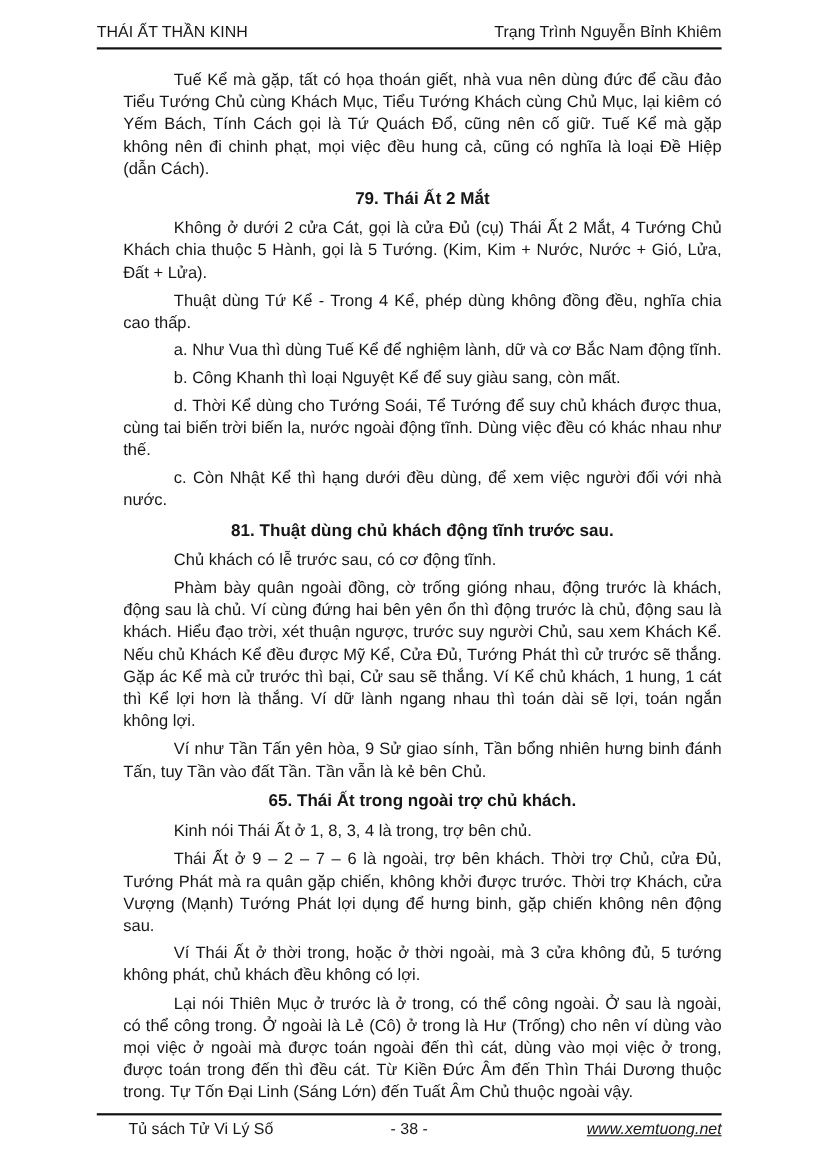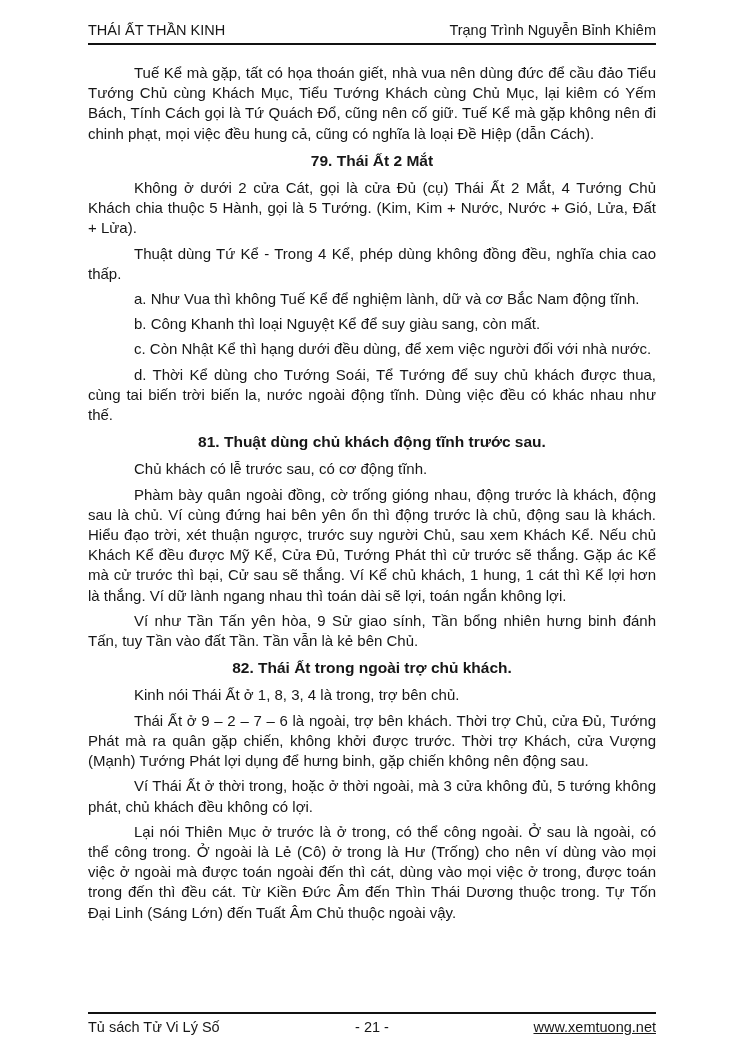--- a/index.html
+++ b/index.html
@@ -25,20 +25,21 @@
     border-bottom: 2px solid #111111;
     flex: 0 0 auto;
   }
   .page-body {
     flex: 1 1 auto;
     padding-top: 18px;
     font-size: 15px;
     line-height: 20.2px;
     text-align: justify;
     overflow: hidden;
+    margin-left: 24px;
   }
   .page-body p {
     margin: 0 0 5px 0;
     text-indent: 46px;
   }
   .page-body h2 {
     font-size: 15.5px;
     font-weight: bold;
     margin: 7px 0 7px 0;
     text-align: center;
@@ -46,57 +47,57 @@
     line-height: 20.2px;
   }
   .page-footer {
     flex: 0 0 auto;
     display: flex;
     align-items: baseline;
     border-top: 2px solid #111111;
     padding-top: 5px;
     font-size: 14.5px;
   }
-  .footer-left  { flex: 1; text-align: left; }
+  .footer-left  { flex: 1; text-align: center; }
   .footer-center{ flex: 1; text-align: center; }
   .footer-right { flex: 1; text-align: right; }
-  .footer-link  { text-decoration: underline; color: #171717; cursor: pointer; }
+  .footer-link  { text-decoration: underline; color: #171717; cursor: pointer; font-style: italic; }
 </style>
 </head>
 <body>
 
 <div class="sheet">
 
   <div class="page-header">
     <span>THÁI ẤT THẦN KINH</span>
     <span>Trạng Trình Nguyễn Bỉnh Khiêm</span>
   </div>
 
   <div class="page-body">
     <p>Tuế Kể mà gặp, tất có họa thoán giết, nhà vua nên dùng đức để cầu đảo Tiểu Tướng Chủ cùng Khách Mục, Tiểu Tướng Khách cùng Chủ Mục, lại kiêm có Yếm Bách, Tính Cách gọi là Tứ Quách Đổ, cũng nên cố giữ. Tuế Kể mà gặp không nên đi chinh phạt, mọi việc đều hung cả, cũng có nghĩa là loại Đề Hiệp (dẫn Cách).</p>
     <h2>79. Thái Ất 2 Mắt</h2>
     <p>Không ở dưới 2 cửa Cát, gọi là cửa Đủ (cụ) Thái Ất 2 Mắt, 4 Tướng Chủ Khách chia thuộc 5 Hành, gọi là 5 Tướng. (Kim, Kim + Nước, Nước + Gió, Lửa, Đất + Lửa).</p>
     <p>Thuật dùng Tứ Kể - Trong 4 Kể, phép dùng không đồng đều, nghĩa chia cao thấp.</p>
-    <p>a. Như Vua thì không Tuế Kể để nghiệm lành, dữ và cơ Bắc Nam động tĩnh.</p>
+    <p>a. Như Vua thì dùng Tuế Kể để nghiệm lành, dữ và cơ Bắc Nam động tĩnh.</p>
     <p>b. Công Khanh thì loại Nguyệt Kể để suy giàu sang, còn mất.</p>
+    <p>d. Thời Kể dùng cho Tướng Soái, Tể Tướng để suy chủ khách được thua, cùng tai biến trời biến la, nước ngoài động tĩnh. Dùng việc đều có khác nhau như thế.</p>
     <p>c. Còn Nhật Kể thì hạng dưới đều dùng, để xem việc người đối với nhà nước.</p>
-    <p>d. Thời Kể dùng cho Tướng Soái, Tể Tướng để suy chủ khách được thua, cùng tai biến trời biến la, nước ngoài động tĩnh. Dùng việc đều có khác nhau như thế.</p>
     <h2>81. Thuật dùng chủ khách động tĩnh trước sau.</h2>
     <p>Chủ khách có lễ trước sau, có cơ động tĩnh.</p>
     <p>Phàm bày quân ngoài đồng, cờ trống gióng nhau, động trước là khách, động sau là chủ. Ví cùng đứng hai bên yên ổn thì động trước là chủ, động sau là khách. Hiểu đạo trời, xét thuận ngược, trước suy người Chủ, sau xem Khách Kể. Nếu chủ Khách Kể đều được Mỹ Kể, Cửa Đủ, Tướng Phát thì cử trước sẽ thắng. Gặp ác Kể mà cử trước thì bại, Cử sau sẽ thắng. Ví Kể chủ khách, 1 hung, 1 cát thì Kể lợi hơn là thắng. Ví dữ lành ngang nhau thì toán dài sẽ lợi, toán ngắn không lợi.</p>
     <p>Ví như Tần Tấn yên hòa, 9 Sử giao sính, Tần bổng nhiên hưng binh đánh Tấn, tuy Tần vào đất Tần. Tần vẫn là kẻ bên Chủ.</p>
-    <h2>82. Thái Ất trong ngoài trợ chủ khách.</h2>
+    <h2>65. Thái Ất trong ngoài trợ chủ khách.</h2>
     <p>Kinh nói Thái Ất ở 1, 8, 3, 4 là trong, trợ bên chủ.</p>
     <p>Thái Ất ở 9 – 2 – 7 – 6 là ngoài, trợ bên khách. Thời trợ Chủ, cửa Đủ, Tướng Phát mà ra quân gặp chiến, không khởi được trước. Thời trợ Khách, cửa Vượng (Mạnh) Tướng Phát lợi dụng để hưng binh, gặp chiến không nên động sau.</p>
     <p>Ví Thái Ất ở thời trong, hoặc ở thời ngoài, mà 3 cửa không đủ, 5 tướng không phát, chủ khách đều không có lợi.</p>
     <p>Lại nói Thiên Mục ở trước là ở trong, có thể công ngoài. Ở sau là ngoài, có thể công trong. Ở ngoài là Lẻ (Cô) ở trong là Hư (Trống) cho nên ví dùng vào mọi việc ở ngoài mà được toán ngoài đến thì cát, dùng vào mọi việc ở trong, được toán trong đến thì đều cát. Từ Kiền Đức Âm đến Thìn Thái Dương thuộc trong. Tự Tốn Đại Linh (Sáng Lớn) đến Tuất Âm Chủ thuộc ngoài vậy.</p>
 
   </div>
 
   <div class="page-footer">
     <span class="footer-left">Tủ sách Tử Vi Lý Số</span>
-    <span class="footer-center">- 21 -</span>
+    <span class="footer-center">- 38 -</span>
     <span class="footer-right">
       <span class="footer-link">www.xemtuong.net</span>
     </span>
   </div>
 
 </div>
 
 </body></html>

